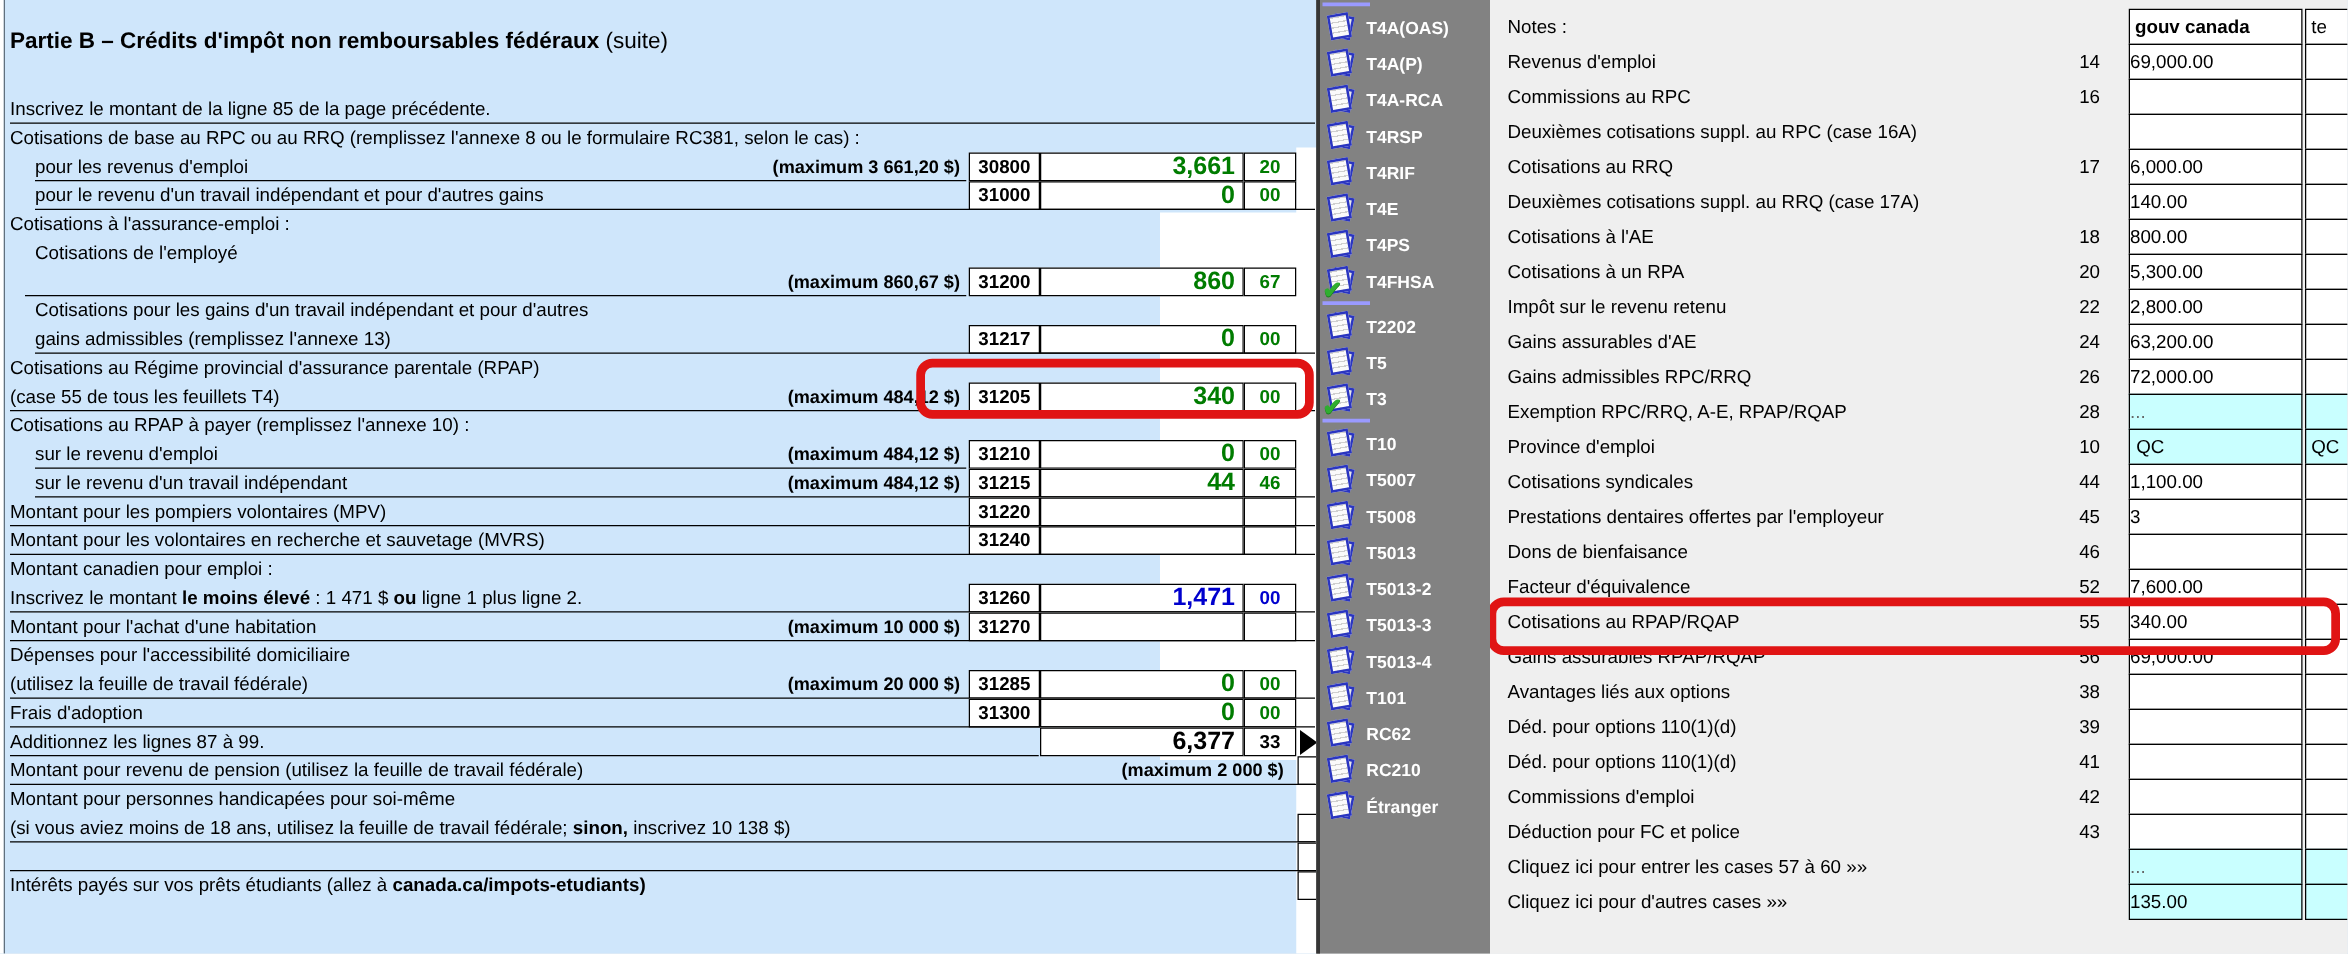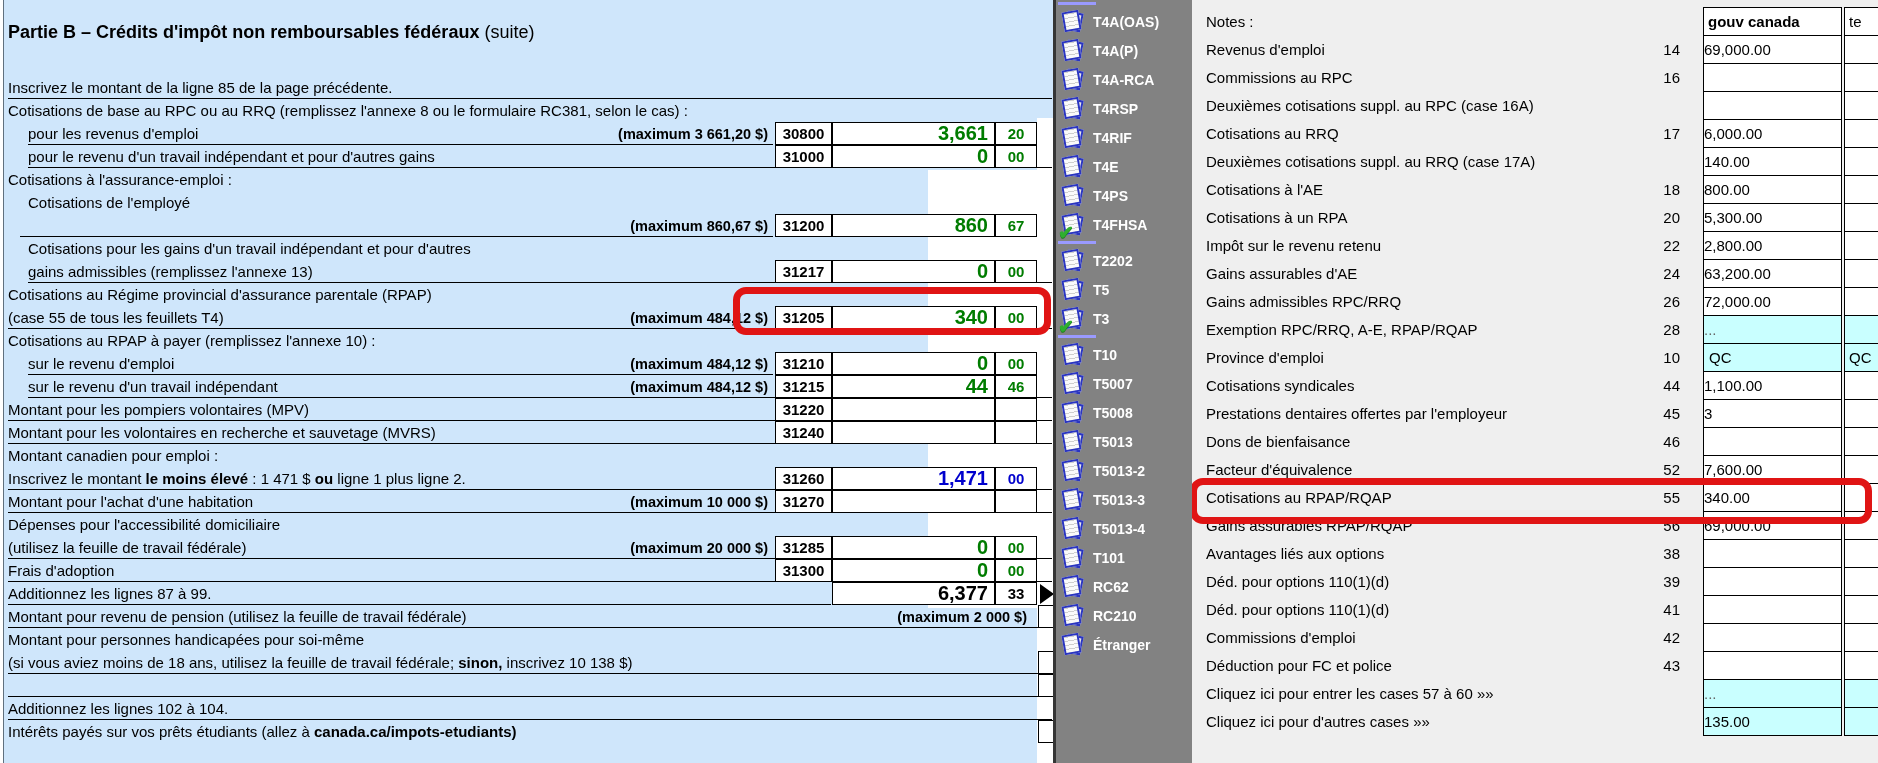--- a/index.html
+++ b/index.html
@@ -226,24 +226,20 @@
         <div class="fline">
           <span class="lbl"><span>(si vous aviez moins de 18 ans, utilisez la feuille de travail fédérale; </span><b>sinon,</b><span> inscrivez 10 138 $)</span></span>
           <span class="stubbox"></span>
           <span class="rule" style="left: 8px; width: 1044px;"></span>
         </div>
         <div class="fline">
           <span class="stubbox"></span>
           <span class="rule" style="left: 8px; width: 1044px;"></span>
         </div>
         <div class="fline">
-          <span class="lbl">Additionnez les lignes 102 à 104.</span>
-          <span class="rule" style="left: 8px; width: 1044px;"></span>
-        </div>
-        <div class="fline">
           <span class="lbl"><span>Intérêts payés sur vos prêts étudiants (allez à </span><b>canada.ca/impots-etudiants)</b></span>
           <span class="stubbox"></span>
         </div>
       </div>
     <div class="hl-box" id="hl-left"></div>
   </section>
 
   <aside class="sidebar">
     <div class="sb-sep"></div>
     <div id="sb-items">

